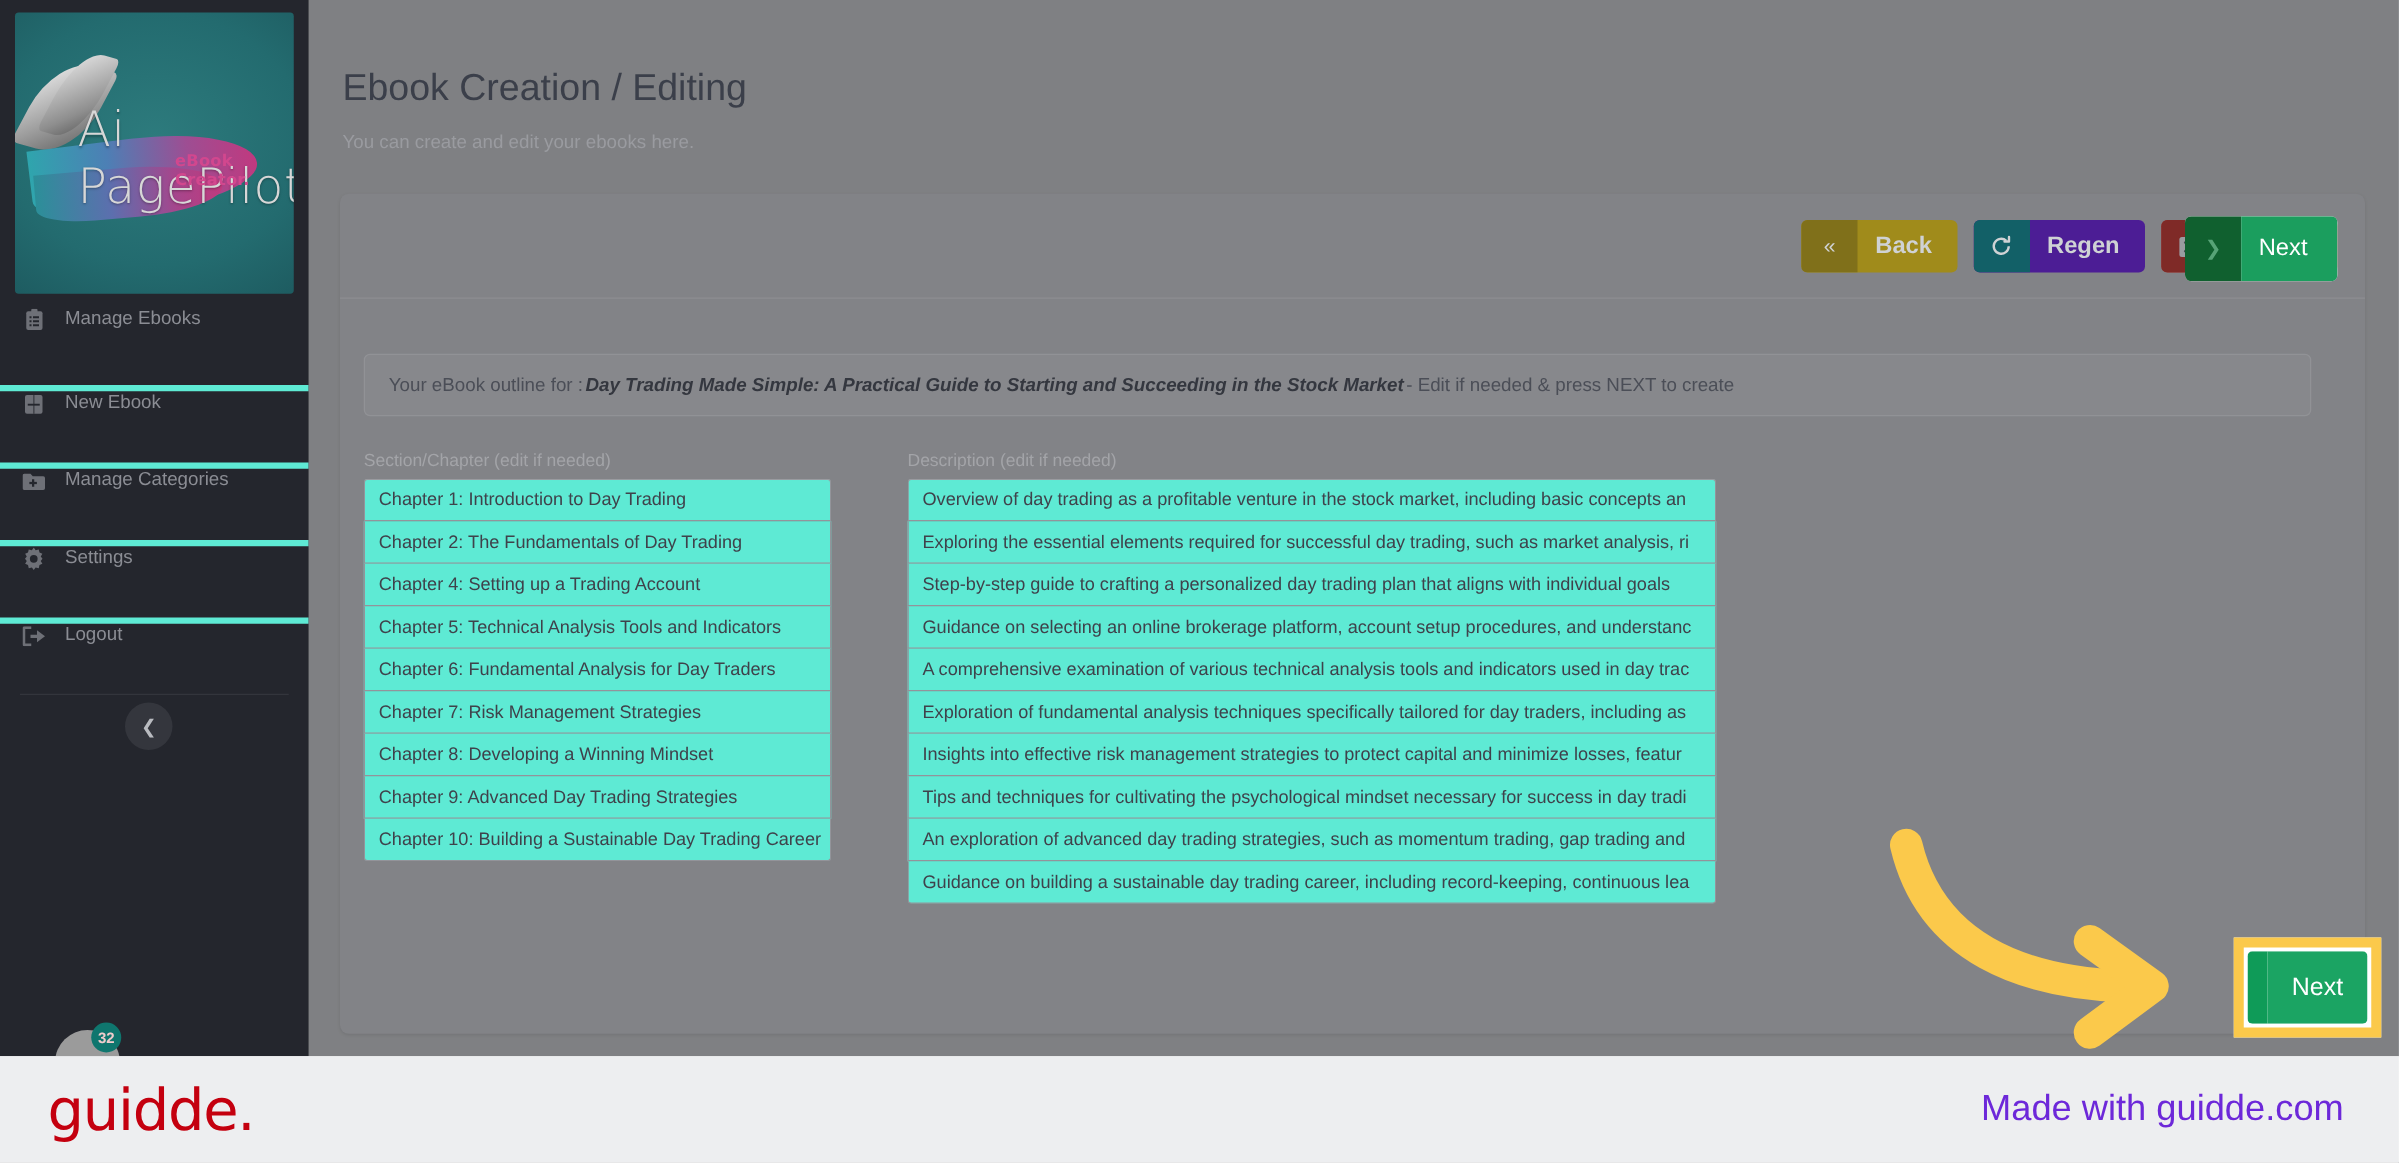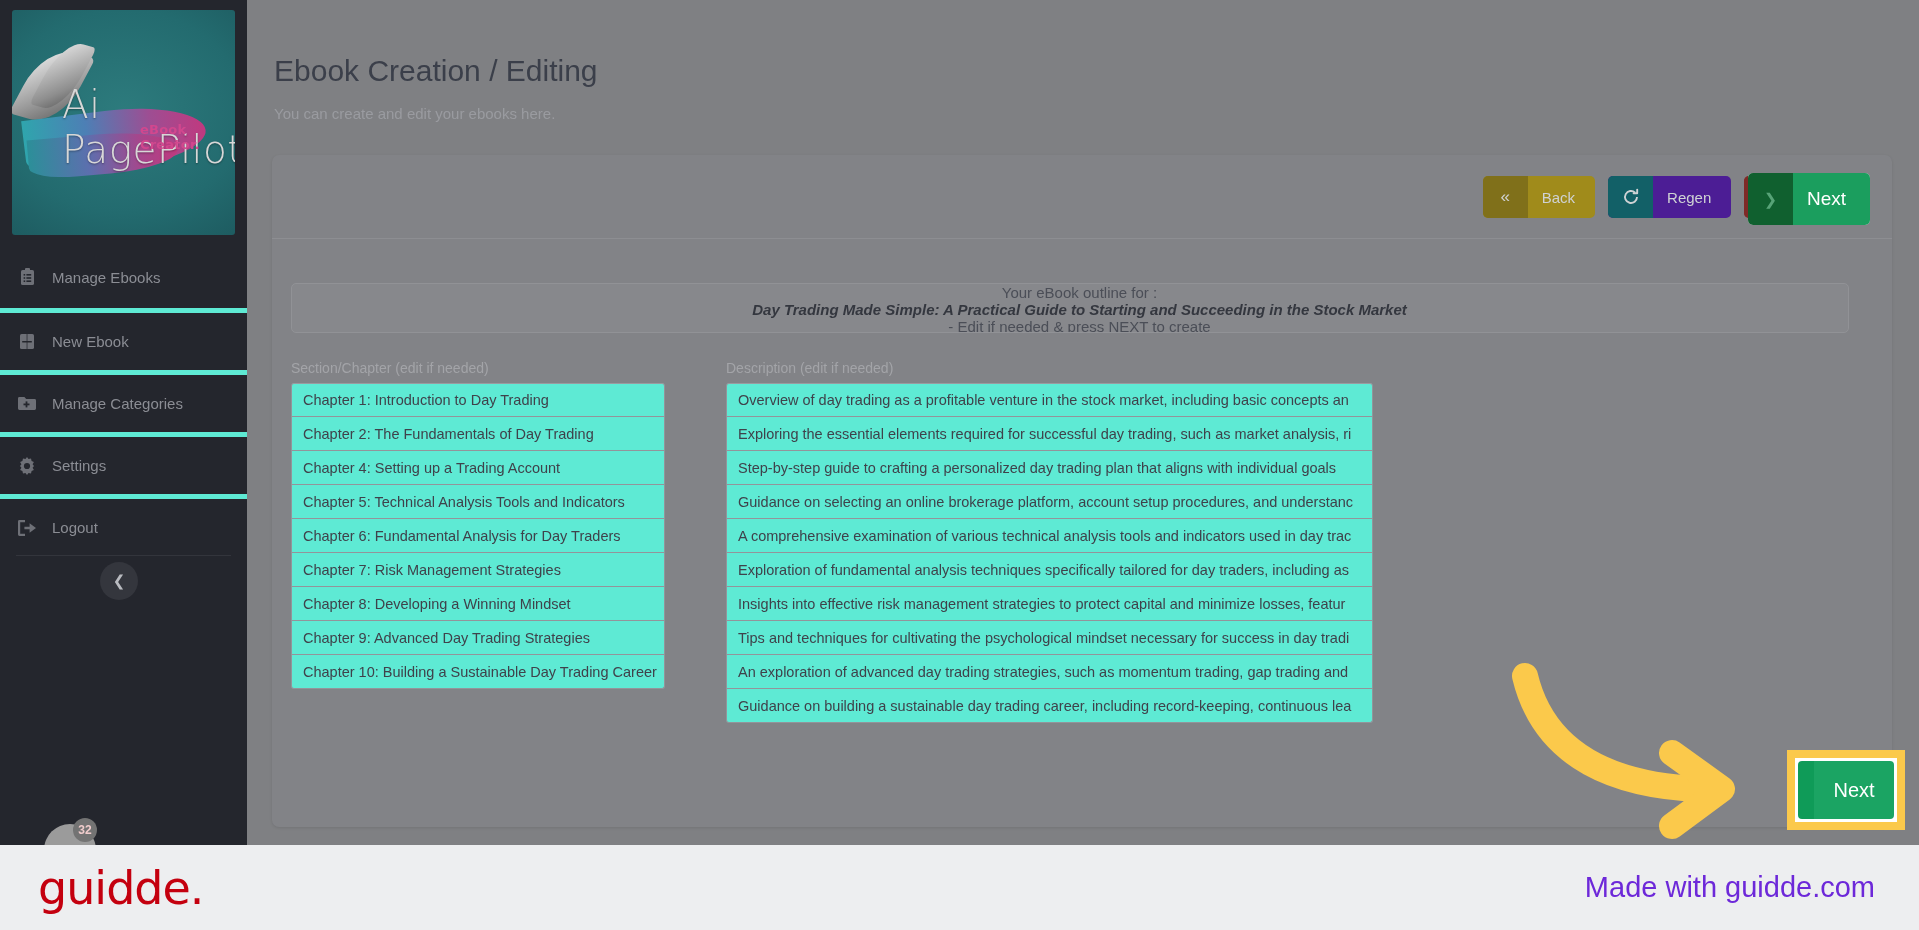--- a/index.html
+++ b/index.html
@@ -68,21 +68,21 @@
   .logo-sub {
     position: absolute; left: 128px; top: 112px;
     font-size: 13px; color: #d2478e; font-weight: 700;
     font-family: "DejaVu Sans", sans-serif; letter-spacing: .2px;
   }
 
   .nav-list { position: absolute; left: 0; top: 246px; width: 247px; }
   .nav-item {
     position: relative;
     height: 62px;
-    display: flex; align-items: center;
+    display: flex; 
     padding-left: 16px;
     color: #8b8d94;
     font-size: 15px;
     cursor: pointer;
   }
   .nav-item + .nav-item { border-top: 5px solid #5eead4; }
   .nav-icon {
     width: 22px; height: 20px;
     margin-right: 14px;
     display: flex; align-items: center; justify-content: center;
@@ -106,21 +106,21 @@
     width: 70px; height: 40px;
   }
   .side-badge-circle {
     position: absolute; left: 0; top: 6px;
     width: 52px; height: 52px; border-radius: 50%;
     background: #9b9b9b;
   }
   .side-badge-count {
     position: absolute; left: 29px; top: 0px;
     min-width: 24px; height: 24px; border-radius: 12px;
-    background: #737373; color: #f0cccc;
+    background: #0f766e; color: #f0cccc;
     font-size: 12px; font-weight: 700;
     display: flex; align-items: center; justify-content: center;
     padding: 0 5px;
   }
 
   
   #main {
     position: absolute; left: 247px; top: 0;
     width: 1672px; height: 845px;
     background: #7f8083;
@@ -158,43 +158,44 @@
     font-family: "Liberation Sans", sans-serif;
   }
   .btn .bicon {
     display: flex; align-items: center; justify-content: center;
     width: 45px;
     font-size: 17px;
   }
   .btn .blabel {
     display: flex; align-items: center;
     padding: 0 20px 0 14px;
-    font-size: 15px;
+    font-size: 19px;
     color: #cfd2d4;
+    font-weight: bold;
   }
   .btn-back { background: #a08b1b; }
   .btn-back .bicon { background: #80701a; color: #cfd2d4; }
   .btn-regen { background: #4c1d95; }
   .btn-regen .bicon { background: #126067; color: #cfd2d4; }
   .btn-cancel { background: #9c3530; color:#cfd2d4; }
   .btn-cancel .bicon { background: #7f2a27; color: #cfd2d4; }
   .bicon svg { display:block; }
 
   .card-body { position: relative; padding: 0; }
 
   .outline-banner {
     position: absolute; left: 19px; top: 44px;
     width: 1558px; height: 50px;
     background: #87888c;
     border: 1px solid #919296;
     border-radius: 5px;
     display: flex; align-items: center;
     padding-left: 19px;
     font-size: 15px; color: #4b4e57;
-    white-space: nowrap; overflow: hidden; flex-direction: column;
+    white-space: nowrap; overflow: hidden;
   }
   .outline-banner b {
     font-weight: 700; font-style: italic; color: #34373f;
     padding: 0 2px;
   }
 
   .columns {
     position: absolute; left: 19px; top: 121px;
     width: 1582px;
   }

